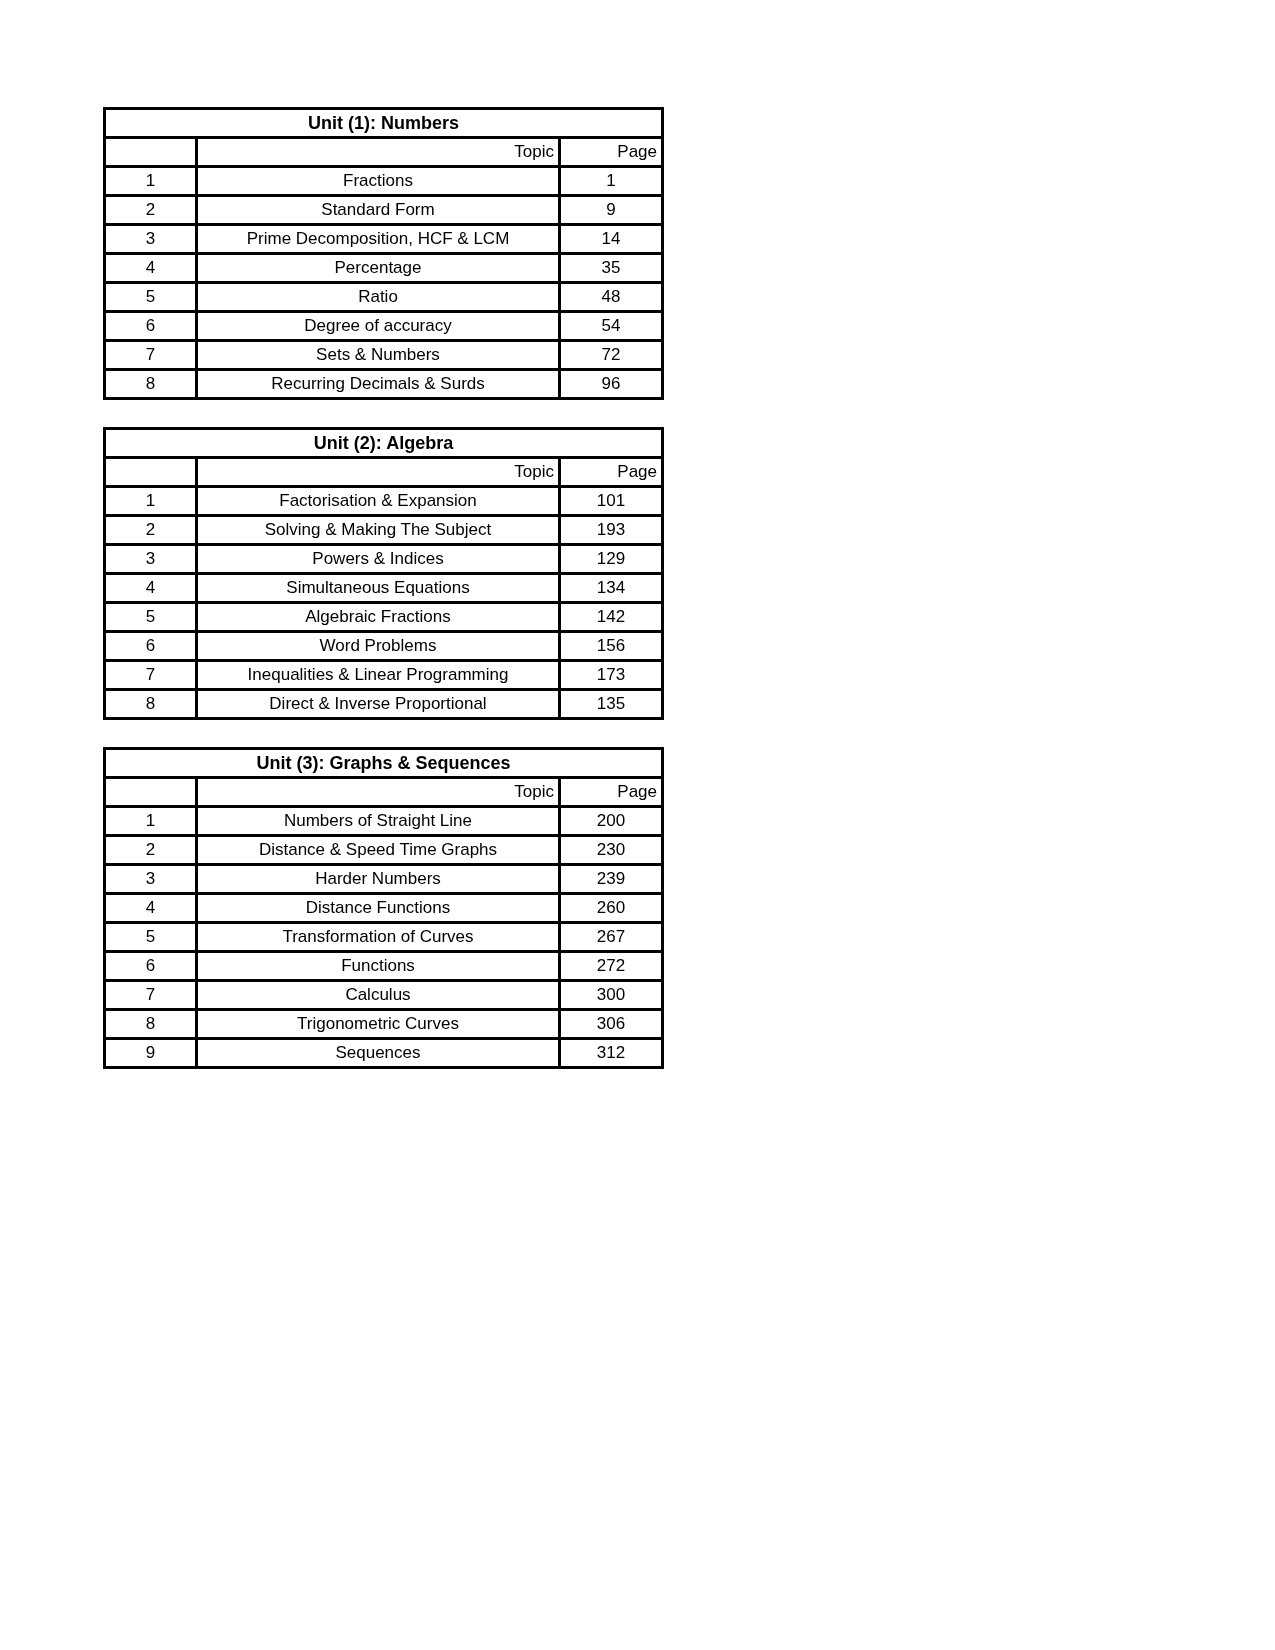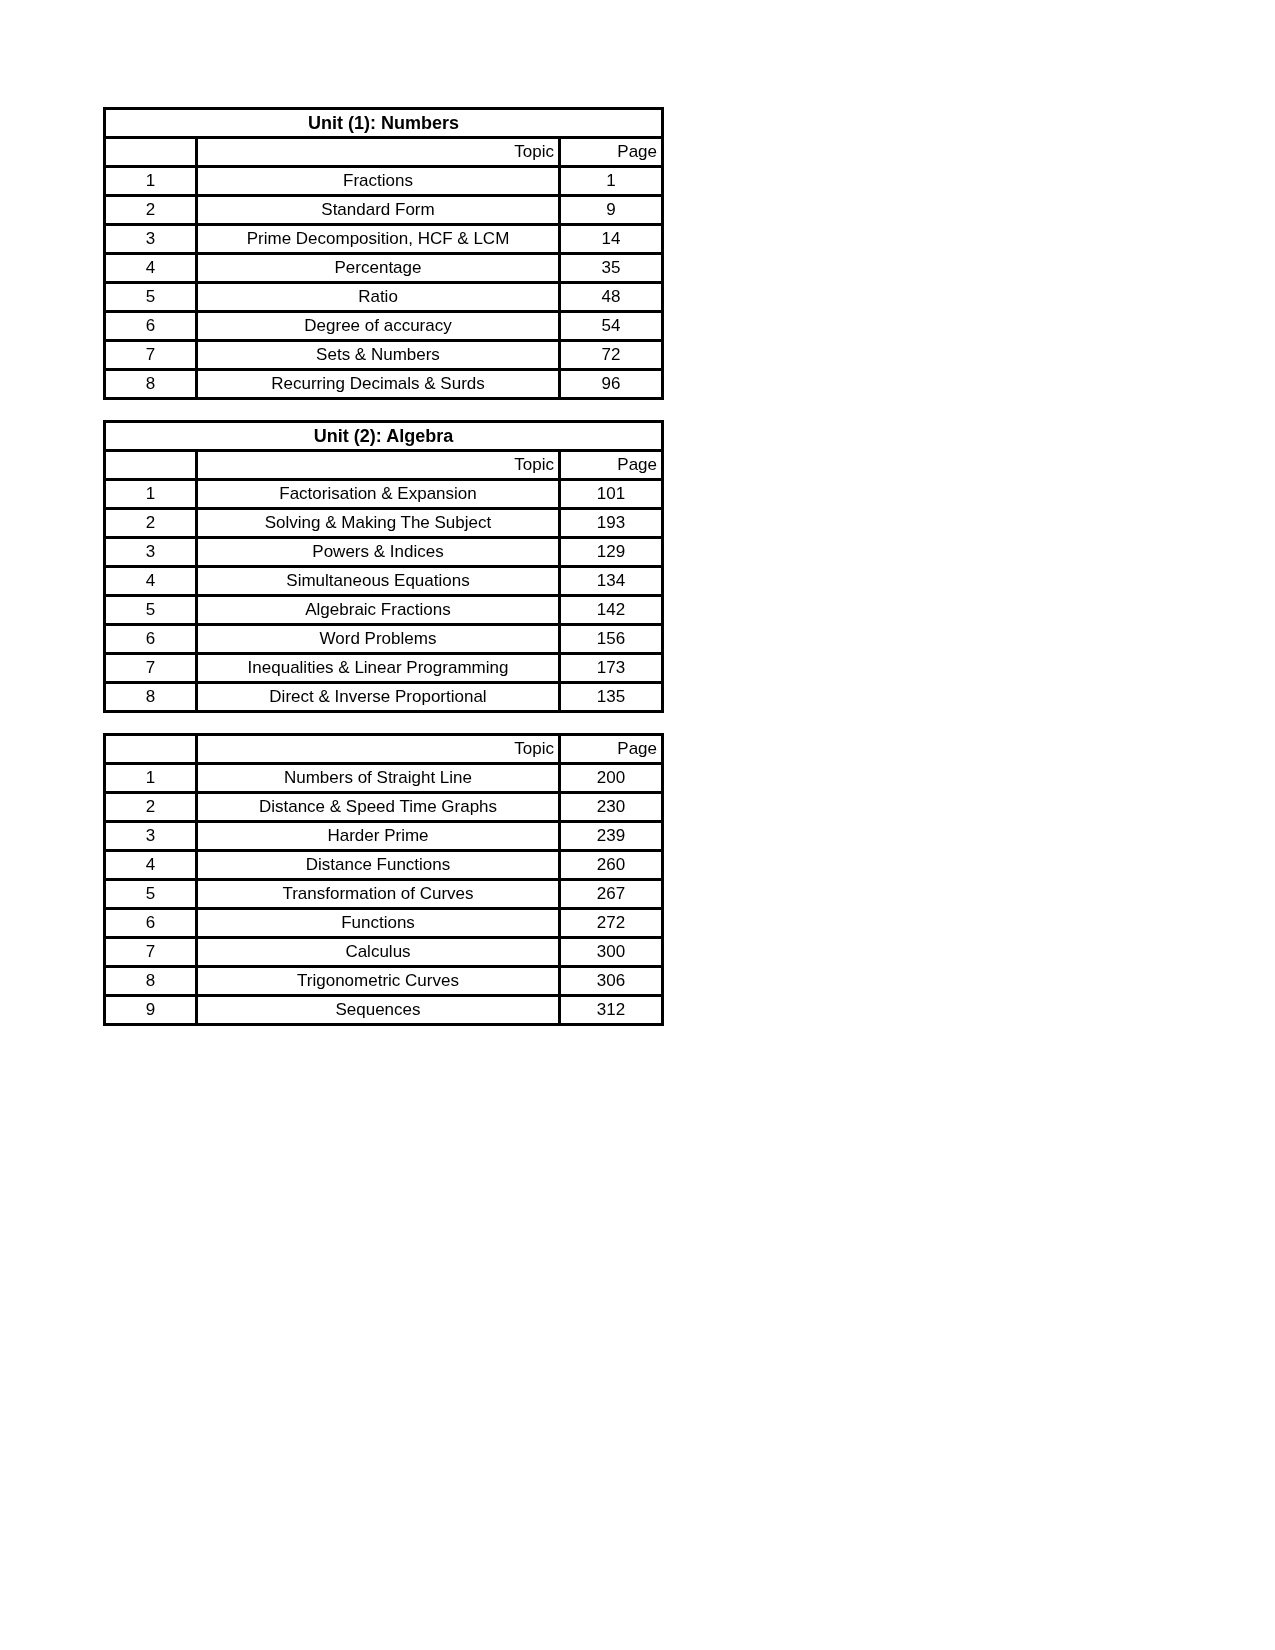--- a/index.html
+++ b/index.html
@@ -16,21 +16,21 @@
   }
   .page {
     position: absolute;
     left: 103px;
     top: 107px;
   }
   table.toc {
     border-collapse: collapse;
     table-layout: fixed;
     width: 558px;
-    margin-bottom: 20px;
+    margin-bottom: 27px;
     background: #ffffff;
   }
   table.toc col.c-num   { width: 92px; }
   table.toc col.c-topic { width: 363px; }
   table.toc col.c-page  { width: 103px; }
   table.toc th, table.toc td {
     border: 3px solid #000000;
     height: 26px;
     padding: 0 4px;
     font-size: 17px;
@@ -175,39 +175,42 @@
   </table>
 
   <table class="toc">
     <colgroup>
         <col class="c-num">
         <col class="c-topic">
         <col class="c-page">
       </colgroup>
     <thead>
       <tr>
+        <th class="title" colspan="3">Unit (3): Graphs &amp; Sequences</th>
+      </tr>
+      <tr>
         <th class="colhead"></th>
         <th class="colhead">Topic</th>
         <th class="colhead">Page</th>
       </tr>
     </thead>
     <tbody>
         <tr>
           <td class="num">1</td>
           <td class="topic">Numbers of Straight Line</td>
           <td class="pagec">200</td>
         </tr>
         <tr>
           <td class="num">2</td>
           <td class="topic">Distance &amp; Speed Time Graphs</td>
           <td class="pagec">230</td>
         </tr>
         <tr>
           <td class="num">3</td>
-          <td class="topic">Harder Prime</td>
+          <td class="topic">Harder Numbers</td>
           <td class="pagec">239</td>
         </tr>
         <tr>
           <td class="num">4</td>
           <td class="topic">Distance Functions</td>
           <td class="pagec">260</td>
         </tr>
         <tr>
           <td class="num">5</td>
           <td class="topic">Transformation of Curves</td>

